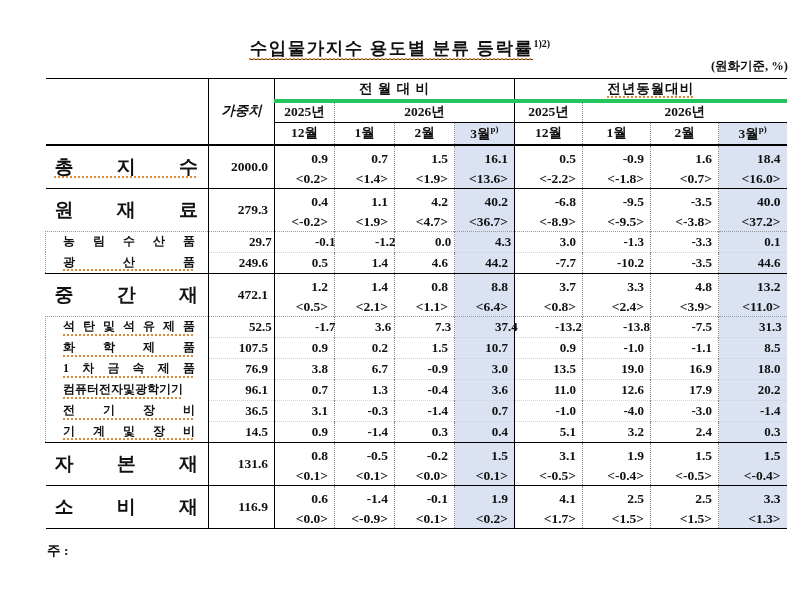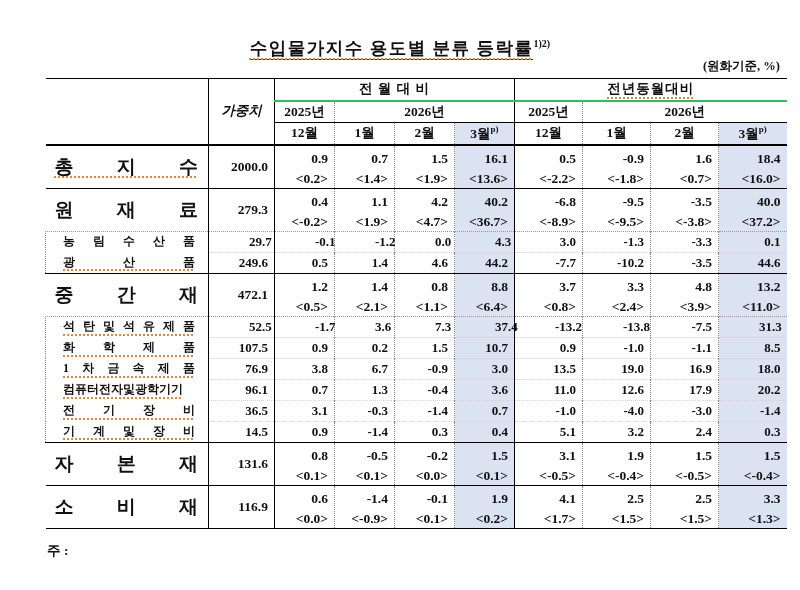--- a/index.html
+++ b/index.html
@@ -19,31 +19,31 @@
 
   
   .sc {
     text-decoration-line: underline;
     text-decoration-style: dotted;
     text-decoration-color: #e0873a;
     text-decoration-thickness: 1.6px;
     text-underline-offset: 3.5px;
   }
 
-  .unit { position: absolute; top: 58px; right: 20px; font-size: 12.5px; font-weight: bold; }
+  .unit { position: absolute; top: 58px; right: 12px; font-size: 12.5px; font-weight: bold; }
 
   
   table.tbl {
     position: absolute; left: 45px; top: 78px; width: 741px;
     border-collapse: collapse; table-layout: fixed;
   }
   .tbl th, .tbl td { padding: 0; font-weight: bold; vertical-align: middle; }
   .tbl thead th { font-size: 13.5px; text-align: center; height: 22px; font-weight: bold; }
   .tbl thead tr.r1 th { border-top: 1.4px solid #000; }
-  th.sech { border-bottom: 2px solid #22c55e; letter-spacing: 1px; font-size: 14px; }
+  th.sech { border-bottom: 4px solid #22c55e; letter-spacing: 1px; font-size: 14px; }
   th.yr   { border-bottom: 1px solid #000; }
   tr.r3 th { border-bottom: 2.2px solid #000; }
   th.rs   { border-bottom: 2.2px solid #000; font-style: italic; }
   th.wcol { border-left: 1.2px solid #000; border-right: 1.2px solid #000; font-size: 14px; }
   tr.r3 sup { font-size: 9px; vertical-align: super; }
 
   .secL { border-left: 1.2px solid #000; }
   .dotL { border-left: 1px dotted #8a8a8a; }
   .hl   { background: var(--hl, #dbe2f2); }
 

